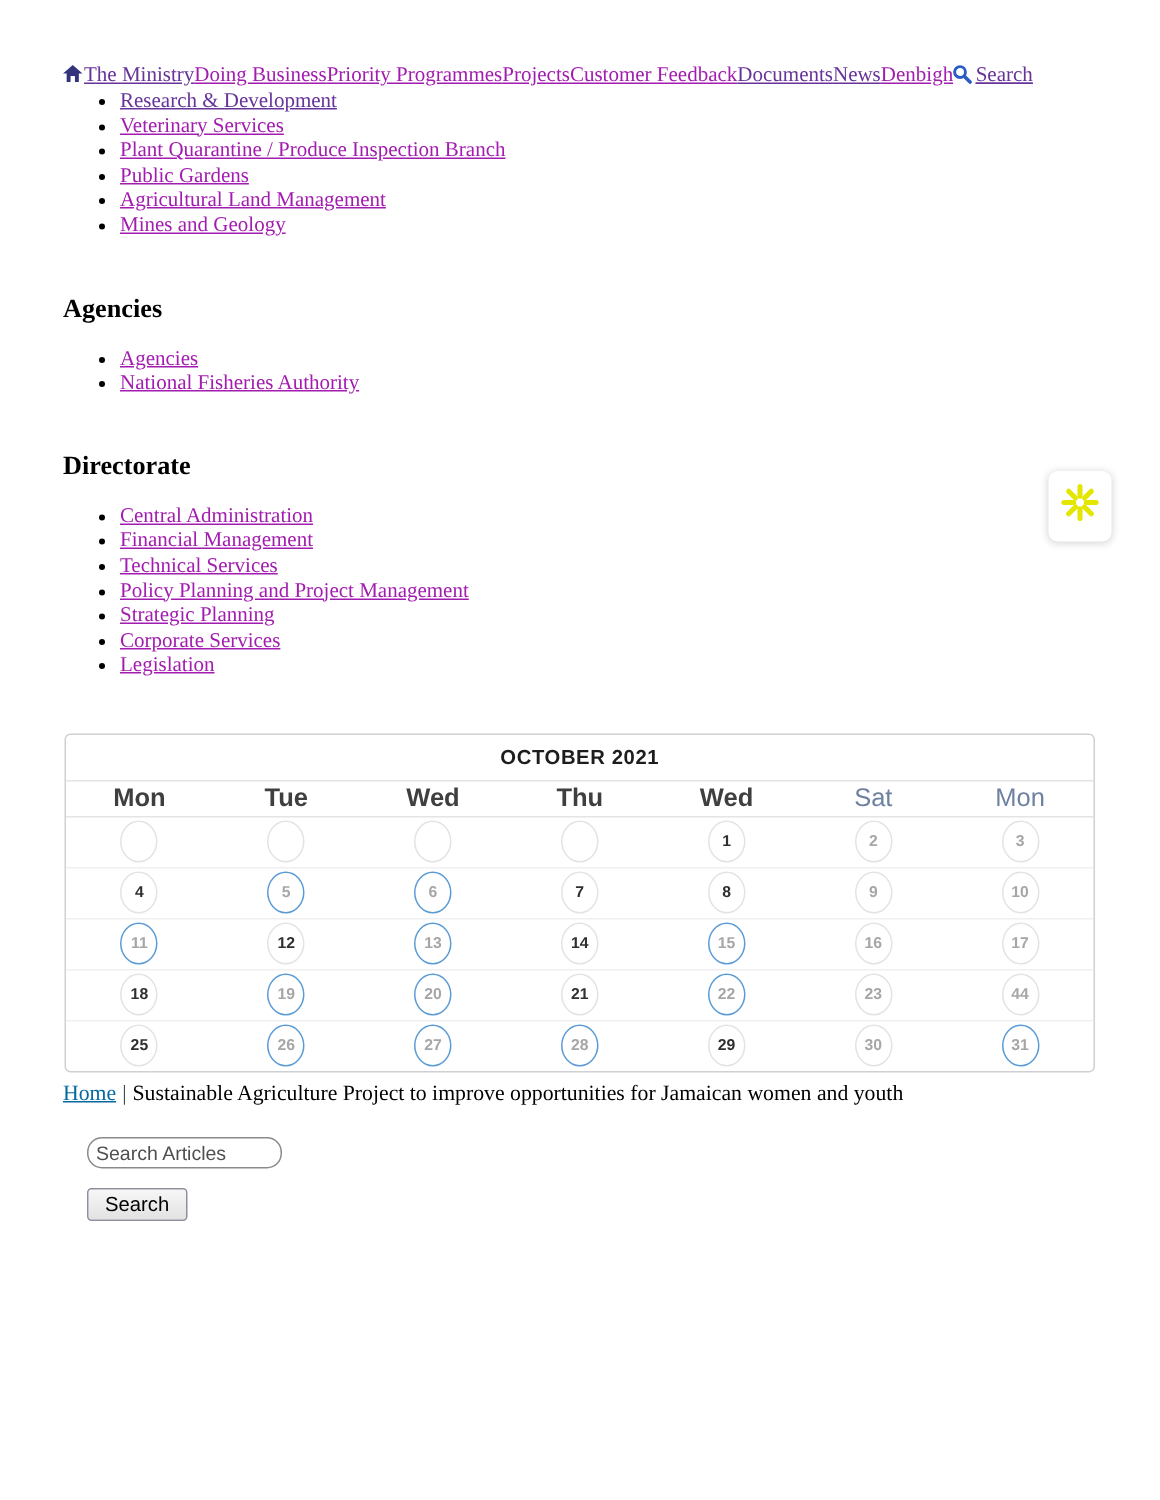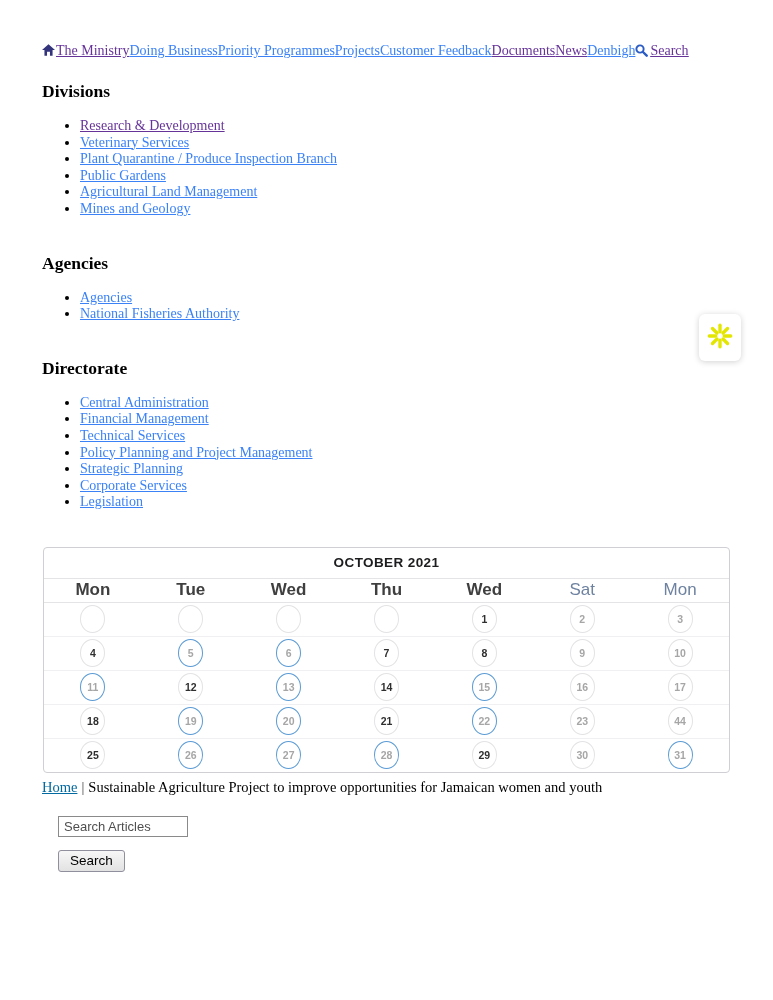--- a/index.html
+++ b/index.html
@@ -3,21 +3,21 @@
 <meta charset="utf-8">
 <style>
   html,body{margin:0;padding:0;background:#fff;}
   body{width:773px;height:1000px;font-family:"Liberation Serif",serif;color:#000;}
   .page{position:relative;width:773px;height:1000px;overflow:hidden;background:#fff;}
   .content{padding:43px 40px 0 42px;}
 
   
   .topnav{font-size:14px;line-height:15px;white-space:nowrap;}
   .topnav a{text-decoration:underline;text-align:right;}
-  a.nl.u{color:#3b82f6;}
+  a.nl.u{color:#a21caf;}
   a.nl.v{color:#663399;}
   .home-ic{display:inline-block;vertical-align:-1px;margin-right:1px;}
   .search-link{color:#663399;text-decoration:none;}
   .search-link .lbl{text-decoration:underline;}
   .search-ic{display:inline-block;vertical-align:-2px;margin:0 2px 0 0;}
 
   
   h2{font-size:17.5px;line-height:19px;font-weight:bold;margin:22px 0 17px 0;}
   ul{margin:0 0 36px 0;padding:0 0 0 38px;font-size:14px;line-height:16.6px;}
   li{margin:0;}
@@ -40,21 +40,21 @@
   .circle.event{border:1.5px solid #5b9bd5;color:#a6a6a6;}
 
   
   .breadcrumb{margin-top:5px;font-size:14.5px;line-height:18px;}
   .breadcrumb a{color:#0369a1;text-decoration:underline;}
   .bc-sep{margin:0 4px;color:#444;}
 
   
   .searchbox{margin:20px 0 0 16px;font-family:"Liberation Sans",sans-serif;}
   .article-input{width:130px;height:21px;box-sizing:border-box;border:1px solid #8a8a8a;
-                 border-radius:0;font-family:"Liberation Sans",sans-serif;font-size:13px;
+                 border-radius:10px;font-family:"Liberation Sans",sans-serif;font-size:13px;
                  padding:1px 5px;color:#333;}
   .article-input::placeholder{color:#4f4f4f;opacity:1;}
   .article-btn{display:block;margin-top:13px;font-family:"Liberation Sans",sans-serif;font-size:13.5px;
                color:#000;padding:2px 11px 3px;background:linear-gradient(#f7f7f7,#e2e2e2);
                border:1px solid #8f8f9d;border-radius:3px;cursor:pointer;}
 
   
   .widget{position:absolute;left:699px;top:314px;width:42px;height:47px;background:#fff;
           border-radius:6px;box-shadow:0 1px 6px rgba(0,0,0,.18);
           display:flex;align-items:center;justify-content:center;cursor:pointer;}
@@ -68,21 +68,20 @@
     <nav class="topnav">
       <span class="home-ic"><svg width="13" height="12" viewBox="0 0 16 14">
             <path d="M8 0 L16 7 L13 7 L13 14 L9.8 14 L9.8 9 L6.2 9 L6.2 14 L3 14 L3 7 L0 7 Z" fill="#34347c"></path>
           </svg></span><span id="nav-links"><a href="#" class="nl v">The Ministry</a><a href="#" class="nl u">Doing Business</a><a href="#" class="nl u">Priority Programmes</a><a href="#" class="nl u">Projects</a><a href="#" class="nl u">Customer Feedback</a><a href="#" class="nl v">Documents</a><a href="#" class="nl v">News</a><a href="#" class="nl u">Denbigh</a></span><a href="#" class="search-link"><span class="search-ic"><svg width="13" height="13" viewBox="0 0 14 14">
               <circle cx="5.4" cy="5.4" r="3.9" fill="none" stroke="#2b5cc4" stroke-width="2.1"></circle>
               <line x1="8.6" y1="8.6" x2="12.6" y2="12.6" stroke="#2b5cc4" stroke-width="2.6" stroke-linecap="round"></line>
             </svg></span><span class="lbl">Search</span></a>
     </nav>
 
     <div id="sections">
-        <h2>Divisions</h2>
         <ul>
           <li><a href="#" class="nl v">Research &amp; Development</a></li>
           <li><a href="#" class="nl u">Veterinary Services</a></li>
           <li><a href="#" class="nl u">Plant Quarantine / Produce Inspection Branch</a></li>
           <li><a href="#" class="nl u">Public Gardens</a></li>
           <li><a href="#" class="nl u">Agricultural Land Management</a></li>
           <li><a href="#" class="nl u">Mines and Geology</a></li>
         </ul>
         <h2>Agencies</h2>
         <ul>

